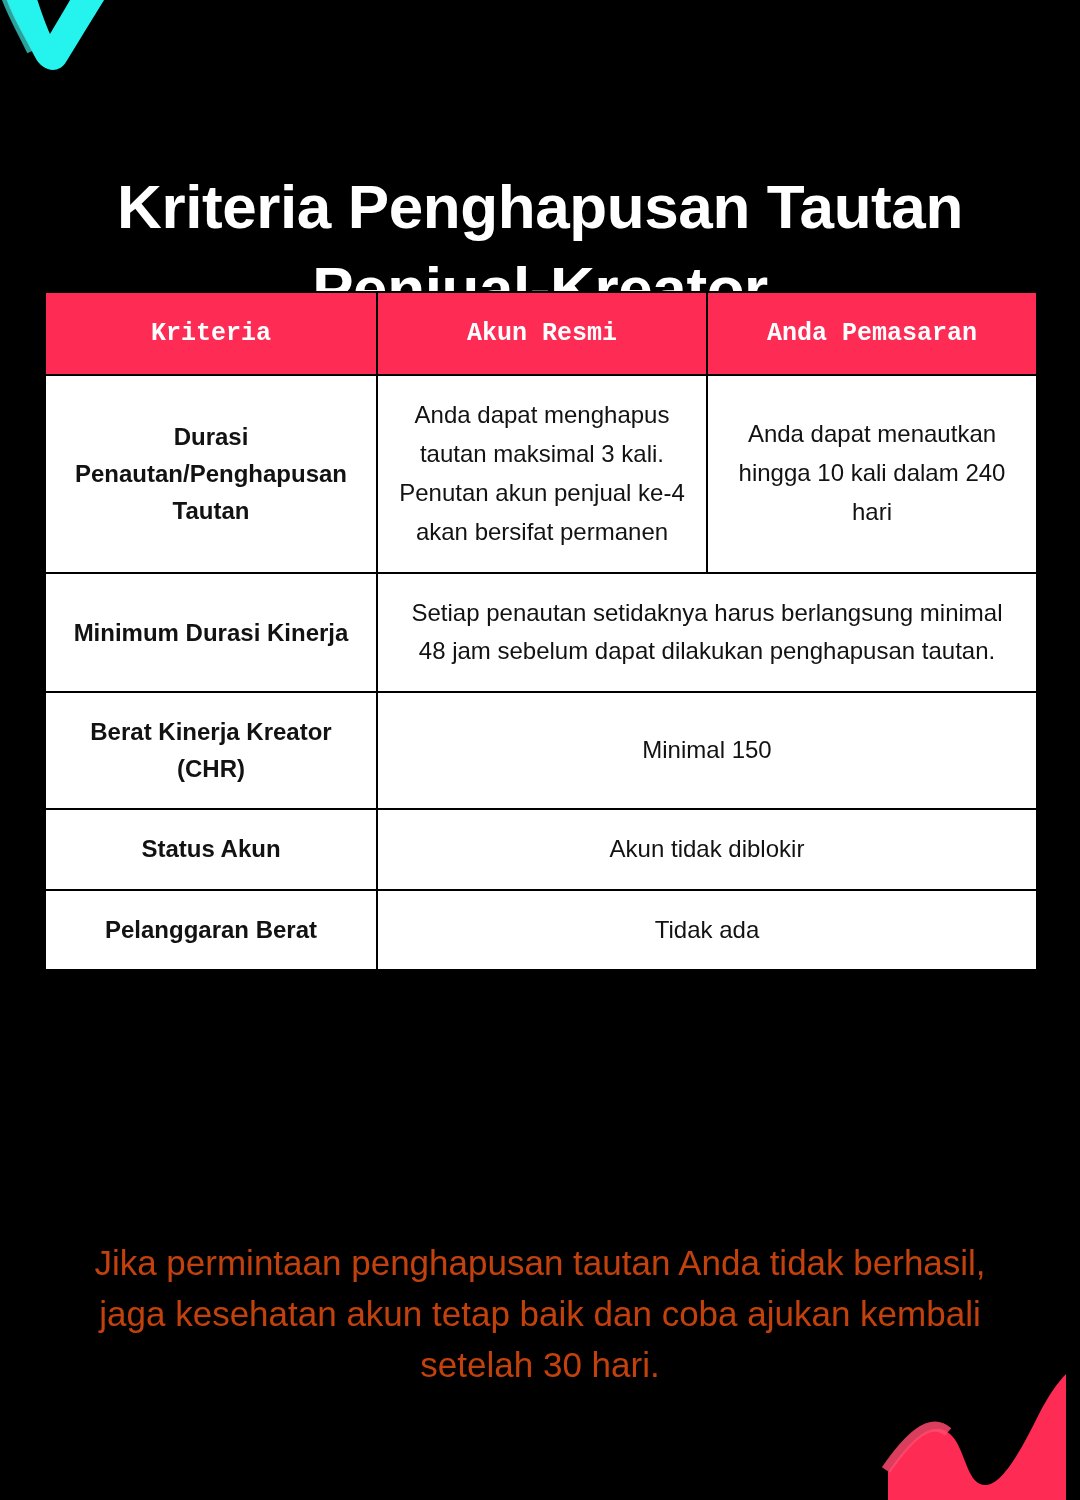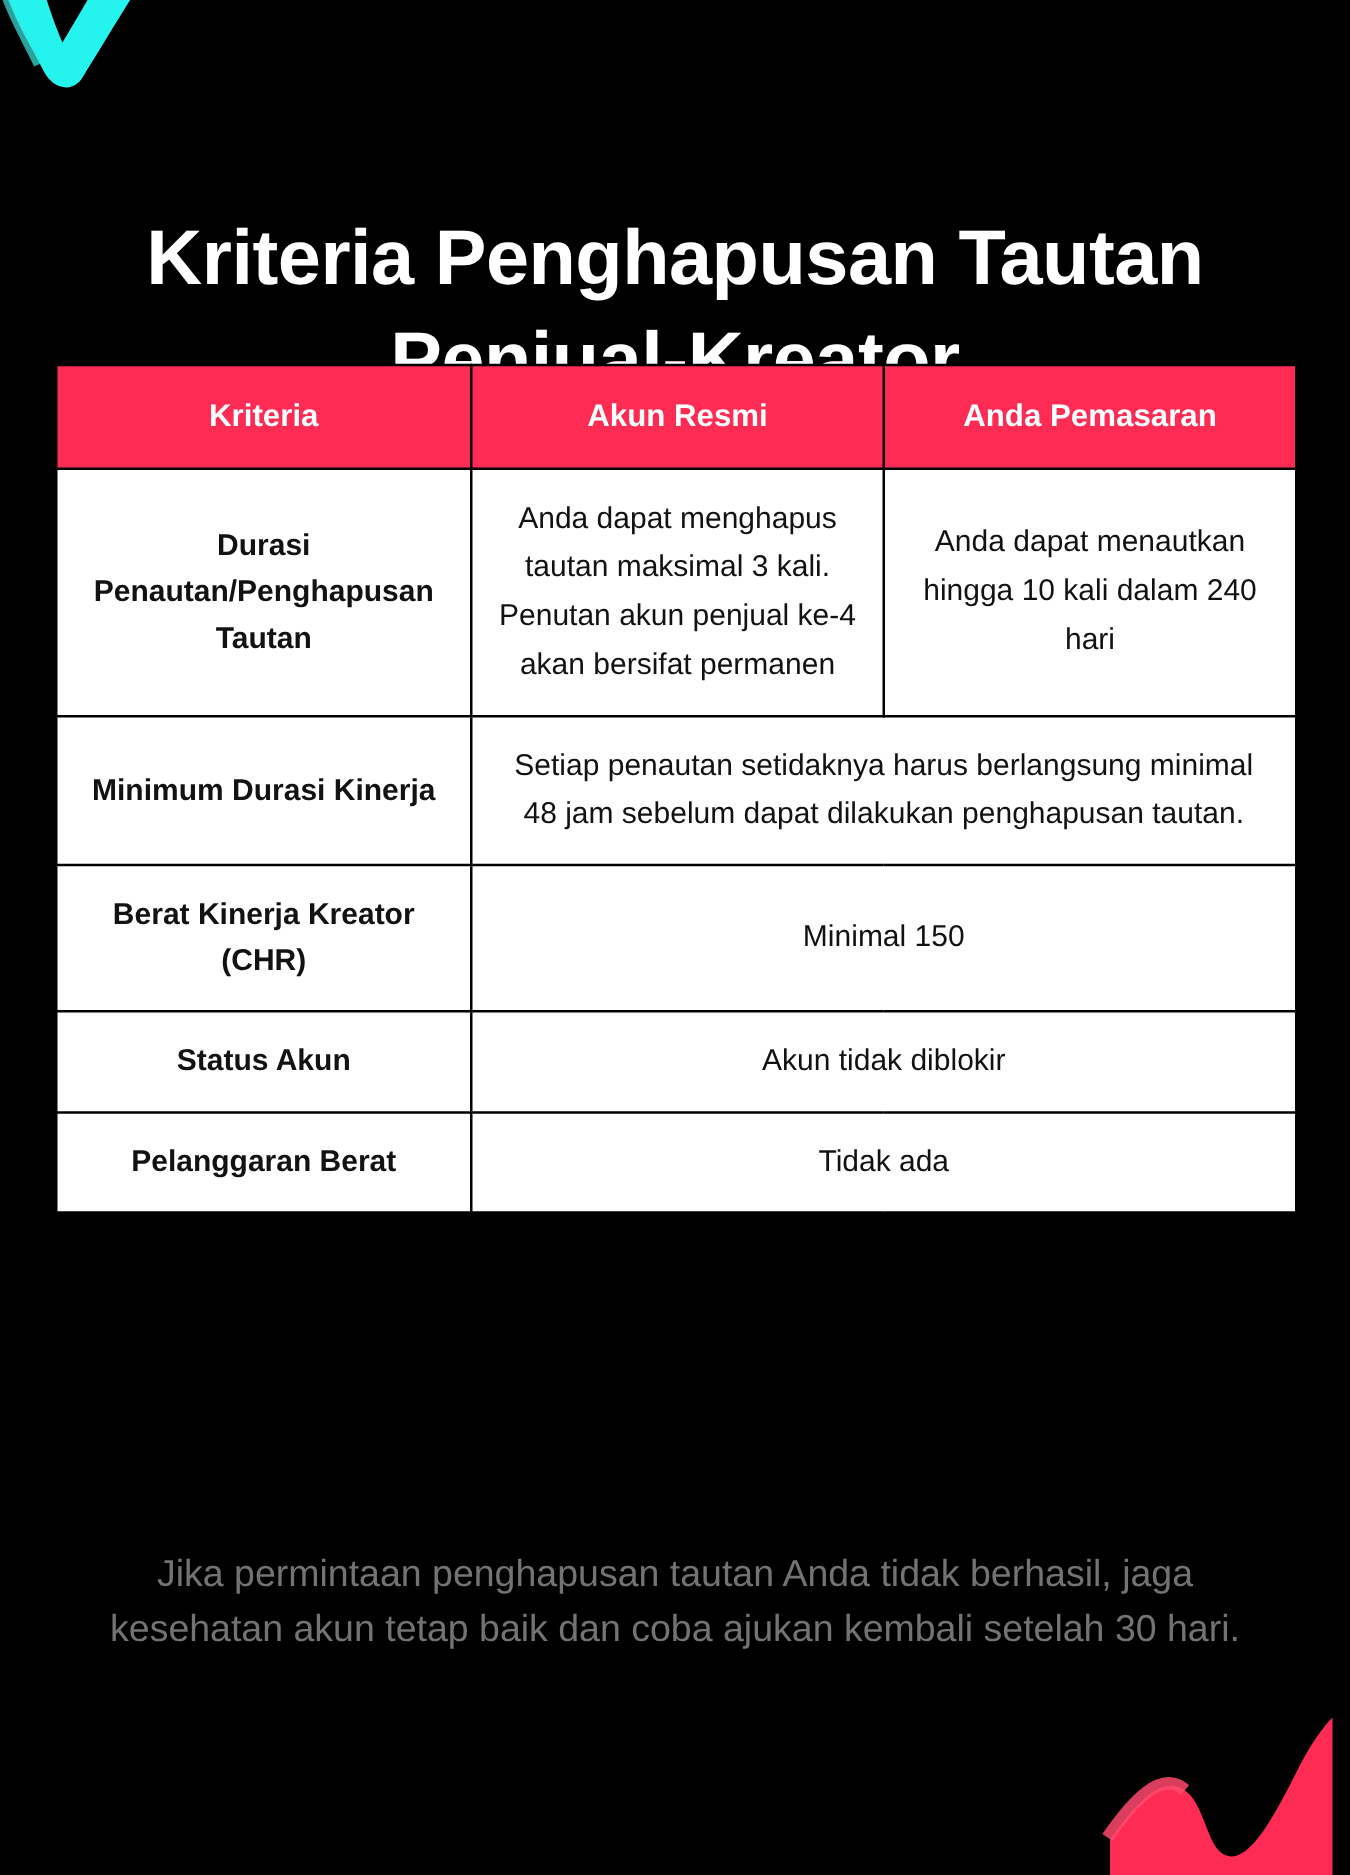--- a/index.html
+++ b/index.html
@@ -65,20 +65,21 @@
   col.c3 { width: 330px; }
 
   thead th {
     background: #FE2C55;
     color: #ffffff;
     font-size: 25px;
     font-weight: bold;
     padding: 26px 6px;
     text-align: center;
     border: 2px solid #000000;
+    font-family: Liberation Mono, monospace;
   }
   tbody td {
     background: #ffffff;
     color: #121212;
     font-size: 24px;
     line-height: 1.62;
     text-align: center;
     vertical-align: middle;
     padding: 20px 18px;
     border: 2px solid #000000;
@@ -88,22 +89,22 @@
     line-height: 1.55;
     padding: 20px 12px;
   }
 
   .footnote {
     position: absolute;
     top: 1238px;
     left: 70px;
     width: 940px;
     text-align: center;
-    color: #737373;
-    font-size: 30px;
+    color: #c2410c;
+    font-size: 35px;
     line-height: 1.45;
   }
 </style>
 </head>
 <body>
 
 <div class="page">
 
   <div class="deco-top">
     <svg viewBox="0 0 150 110" width="150" height="110" aria-hidden="true">

